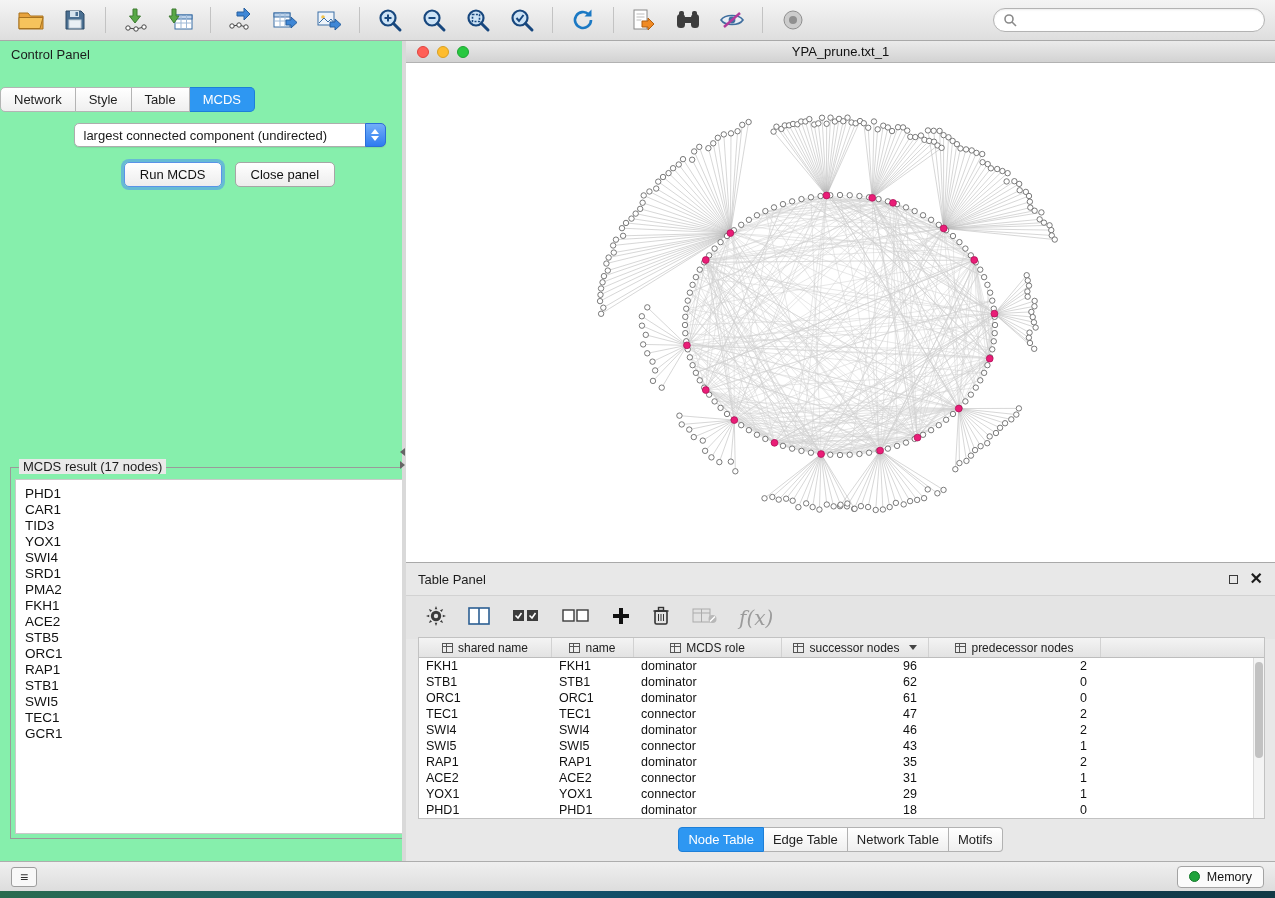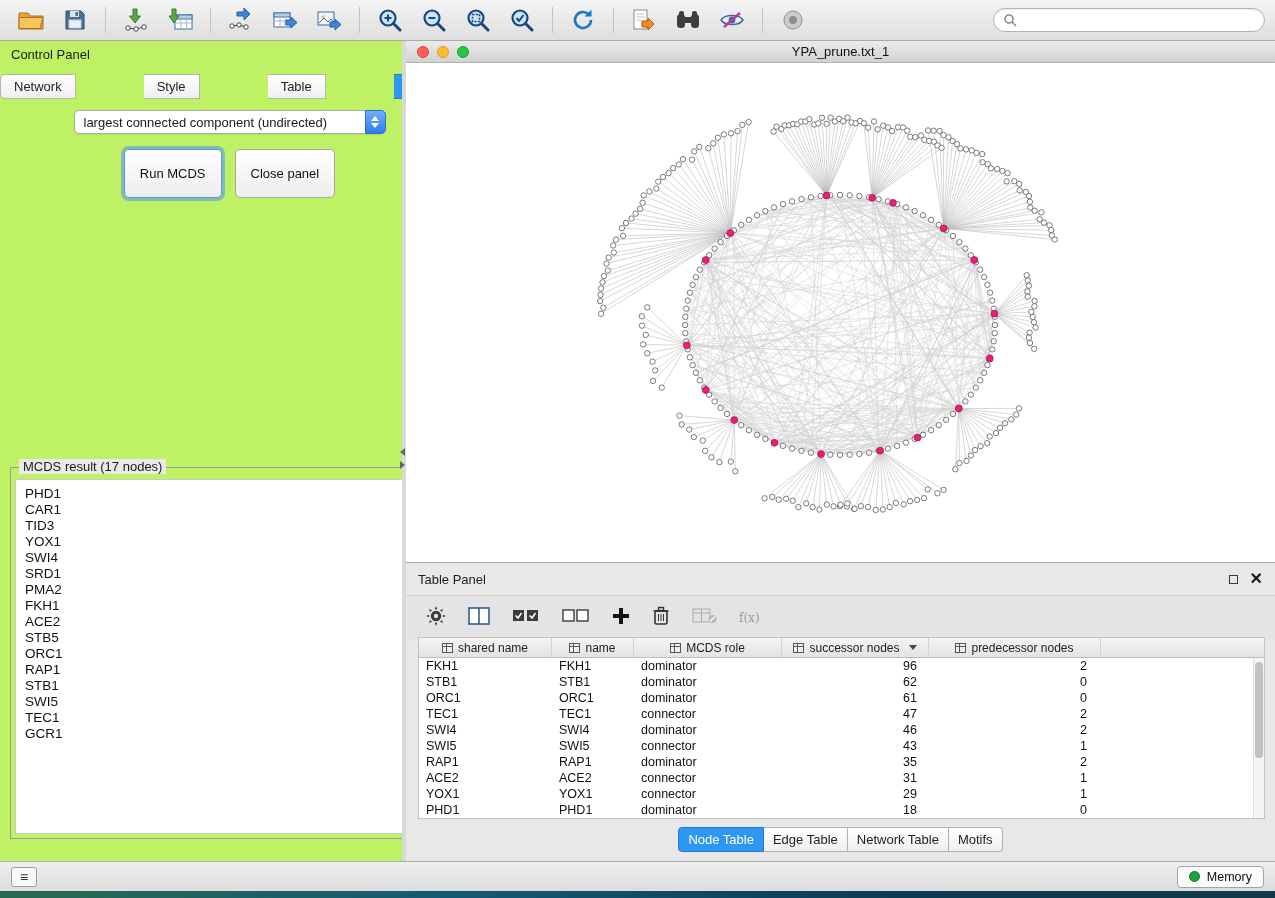--- a/index.html
+++ b/index.html
@@ -8,37 +8,37 @@
 #app{position:relative;width:1275px;height:898px;background:#ececec;overflow:hidden}
 
 
 .toolbar{position:absolute;top:0;left:0;right:0;height:41px;background:linear-gradient(#f4f4f4,#dedede);border-bottom:1px solid #a9a9a9;display:flex;align-items:center;padding:0 10px;gap:2px}
 .tbtn{width:42px;height:34px;display:flex;align-items:center;justify-content:center;border-radius:4px;cursor:default}
 .sep{width:1px;height:26px;background:#c3c3c3;margin:0 7px}
 .search{margin-left:auto;width:272px;height:24px;border:1px solid #b3b3b3;border-radius:12px;background:#fff;display:flex;align-items:center;padding:0 9px;gap:6px;box-shadow:inset 0 1px 2px rgba(0,0,0,.08)}
 .search input{border:none;outline:none;flex:1;font-size:12px;background:transparent;font-family:"Liberation Sans",sans-serif}
 
 
-.control-panel{position:absolute;top:41px;left:0;width:460px;bottom:37px;background:#bef264;border-right:1px solid #ababab}
+.control-panel{position:absolute;top:41px;left:0;width:460px;bottom:37px;background:#86efac;border-right:1px solid #ababab}
 .panel-header{height:27px;display:flex;align-items:center;padding:0 11px;font-size:13px;color:#1c1c1c}
 .hicons{margin-left:auto;display:flex;gap:12px;align-items:center}
 .float-icon{width:9px;height:9px;border:1.5px solid #3a3a3a;display:inline-block}
 .close-x{font-size:16px;font-weight:bold;color:#1c1c1c;line-height:1}
-.seg-tabs{display:flex;justify-content:space-between;margin-top:6px}
+.seg-tabs{display:flex;justify-content:flex-start;margin-top:19px}
 .seg{border:1px solid #b4b4b4;border-left-width:0;background:linear-gradient(#ffffff,#efefef);padding:4px 13px;font-size:13px;color:#222}
 .seg:first-child{border-radius:5px 0 0 5px;border-left-width:1px}
 .seg:last-child{border-radius:0 5px 5px 0}
 .seg.active{background:#2e97f2;color:#fff;border-color:#1d7fd8}
 .opt-label{text-align:center;margin-top:22px;font-size:13px;color:#1c1c1c}
 .dropdown{margin:11px auto 0;width:312px;height:24px;background:#fff;border:1px solid #adadad;border-radius:5px;display:flex;align-items:center;font-size:13px;padding-left:9px;position:relative;box-shadow:0 1px 1px rgba(0,0,0,.08)}
 .dd-cap{position:absolute;right:-1px;top:-1px;width:21px;height:24px;background:linear-gradient(#72aef8,#2e7cf0);border-radius:0 5px 5px 0;display:flex;flex-direction:column;align-items:center;justify-content:center;gap:2px;border:1px solid #2a6fd8}
 .dd-up{width:0;height:0;border-left:4px solid transparent;border-right:4px solid transparent;border-bottom:5px solid #fff}
 .dd-down{width:0;height:0;border-left:4px solid transparent;border-right:4px solid transparent;border-top:5px solid #fff}
 .btn-row{display:flex;justify-content:center;gap:13px;margin-top:15px}
-.btn{background:linear-gradient(#ffffff,#ededed);border:1px solid #a6a6a6;border-radius:5px;padding:16px 15px;font-size:13px;color:#111}
+.btn{background:linear-gradient(#ffffff,#ededed);border:1px solid #a6a6a6;border-radius:5px;padding:4px 15px;font-size:13px;color:#111}
 .btn.focused{box-shadow:0 0 0 3px rgba(77,144,245,.55);border-color:#5a93e8}
 .mcds-box{position:absolute;left:10px;right:16px;top:426px;bottom:22px;border:1px solid #9a9a9a}
 .mcds-legend{position:absolute;top:-9px;left:8px;background:#e9e9e9;padding:0 4px;font-size:13px;color:#1c1c1c}
 .mcds-list{position:absolute;left:4px;right:4px;top:11px;bottom:4px;background:#fff;border:1px solid #c9c9c9;overflow:hidden;padding:6px 9px;font-size:13.5px;line-height:16px;color:#111}
 .mcds-item{height:16px}
 
 
 .vsplit{position:absolute;top:41px;bottom:37px;left:402px;width:4px;background:#d9d9d9}
 .vsplit .tri{position:absolute;left:-2px;width:0;height:0}
 .tri-l{top:407px;border-top:4px solid transparent;border-bottom:4px solid transparent;border-right:5px solid #666}
@@ -51,21 +51,21 @@
 .light{width:12px;height:12px;border-radius:50%}
 .light.red{background:#ff5f57;border:1px solid #e0443e}
 .light.yellow{background:#febc2e;border:1px solid #d9a022}
 .light.green{background:#28c840;border:1px solid #1ea433}
 #network-svg{display:block}
 
 
 .table-panel{position:absolute;left:406px;top:563px;right:0;bottom:37px;background:#e8e8e8}
 .tp-header{height:26px;display:flex;align-items:center;padding:16px 12px;font-size:13px;color:#1c1c1c}
 .tp-toolbar{height:44px;display:flex;align-items:center;padding:0 20px;gap:22px;background:#e4e4e4;border-top:1px solid #d2d2d2}
-.fx{font-family:"DejaVu Serif",serif;font-size:12px;color:#9b9b9b}
+.fx{font-family:"DejaVu Serif",serif;font-style:italic;font-size:20px;color:#9b9b9b}
 .tbl{position:absolute;left:12px;right:10px;top:74px;bottom:42px;background:#fff;border:1px solid #c2c2c2;overflow:hidden}
 .thead{display:grid;grid-template-columns:133px 82px 148px 147px 172px 1fr;height:20px;background:linear-gradient(#f4f4f4,#e3e3e3);border-bottom:1px solid #bdbdbd;font-size:12px;color:#222}
 .hcell{display:flex;align-items:center;justify-content:center;gap:5px;border-right:1px solid #d2d2d2;overflow:hidden;white-space:nowrap}
 .hcell.filler{border-right:none}
 .chev{width:0;height:0;border-left:4px solid transparent;border-right:4px solid transparent;border-top:5px solid #444;margin-left:4px}
 .tbody{position:absolute;left:0;right:11px;top:20px;bottom:0;overflow:hidden}
 .trow{display:grid;grid-template-columns:133px 82px 148px 147px 172px 1fr;height:16px;align-items:center;font-size:12.5px;color:#111}
 .tcell{overflow:hidden;white-space:nowrap}
 .c-shared,.c-name,.c-role{padding-left:7px}
 .c-succ{text-align:right;padding-right:12px}

